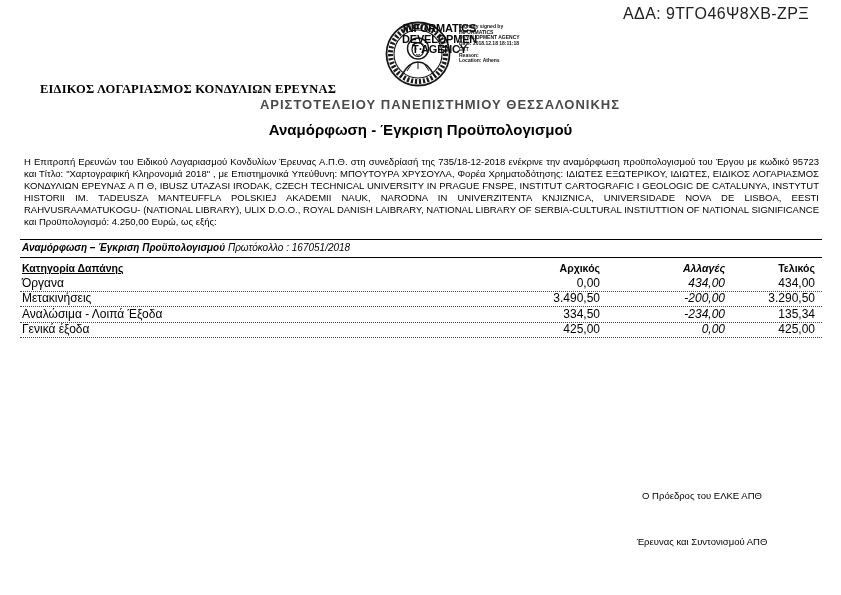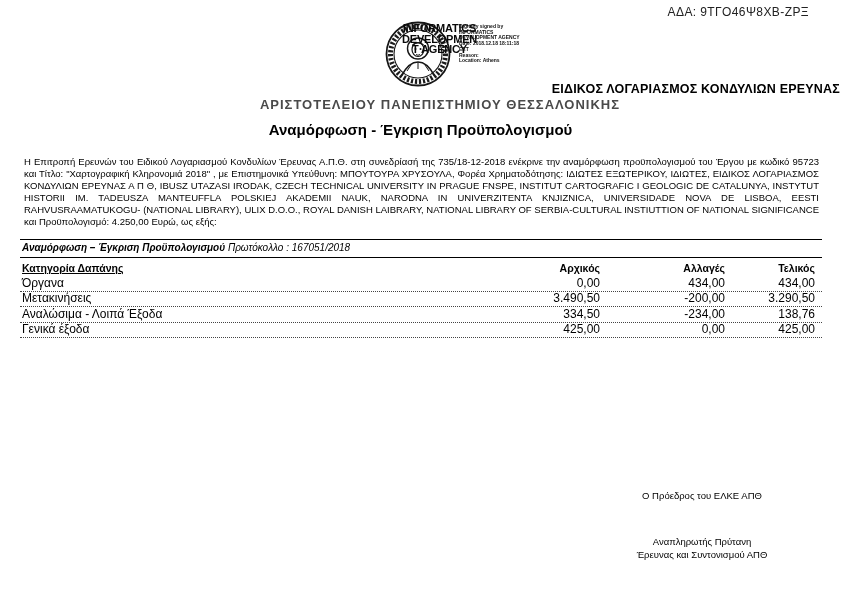--- a/index.html
+++ b/index.html
@@ -9,40 +9,40 @@
     font-family: "Liberation Sans", sans-serif;
     color: #000;
     position: relative;
     overflow: hidden;
   }
   .abs { position: absolute; }
 
   
   .ada {
     top: 5px; right: 32px;
-    font-size: 12px; letter-spacing: 0.4px; color: #222;
+    font-size: 16px; letter-spacing: 0.4px; color: #222;
   }
 
   
   .seal { left: 385px; top: 21px; width: 66px; height: 66px; }
   .stamp-big {
     left: 402px; top: 23px;
     font-size: 11px; font-weight: bold; line-height: 10.5px;
     letter-spacing: -0.2px; white-space: pre-line; color: #0a0a0a; text-align: center;
   }
   .stamp-fine {
     left: 459px; top: 24px; width: 78px;
     font-size: 5px; line-height: 5.7px; font-weight: bold;
     white-space: pre-line; color: #111;
   }
 
   
   .org-name {
-    left: 40px; top: 82px; width: 800px; text-align: right;
-    font-size: 12.5px; font-weight: bold; letter-spacing: 0.2px;
+    left: 40px; top: 82px; width: 800px; text-align: left;
+    font-size: 12.5px; font-weight: bold; letter-spacing: 0.2px; font-family: Liberation Serif, serif;
   }
   .org-sub {
     left: 40px; top: 97px; width: 800px; text-align: center;
     font-size: 13px; color: #4a4a4a; letter-spacing: 1px; font-weight: bold;
   }
 
   .doc-title {
     left: 0; top: 121px; width: 841px; text-align: center;
     font-size: 15px; font-weight: bold;
   }
@@ -60,21 +60,21 @@
   }
   .sec-title { font-weight: bold; font-style: italic; margin-top: 28px; }
   .sec-proto { font-style: italic; margin-top: 22px; }
   .colheads { position: relative; height: 18px; font-size: 10.5px; font-weight: bold; }
   .rowline {
     position: relative; height: 14.5px; font-size: 12px;
     border-bottom: 1px dotted #444;
   }
   .cell-label { position: absolute; left: 2px; bottom: 1px; }
   .cell-v1 { position: absolute; right: 222px; bottom: 1px; }
-  .cell-v2 { position: absolute; right: 97px;  bottom: 1px; }
+  .cell-v2 { position: absolute; right: 97px;  bottom: 1px; font-style: italic; }
   .cell-v3 { position: absolute; right: 7px;   bottom: 1px; }
   .colheads .cell-label { bottom: 2px; text-decoration: underline; }
   .colheads .cell-v1, .colheads .cell-v2, .colheads .cell-v3 { bottom: 2px; }
 
   
   .sig-role {
     left: 598px; top: 490px; width: 208px; text-align: center;
     font-size: 9.5px;
   }
   .sig-block {
@@ -142,29 +142,28 @@
     <span class="cell-label">Μετακινήσεις</span>
     <span class="cell-v1">3.490,50</span>
     <span class="cell-v2">-200,00</span>
     <span class="cell-v3">3.290,50</span>
   </div>
 
   <div class="rowline">
     <span class="cell-label">Αναλώσιμα - Λοιπά Έξοδα</span>
     <span class="cell-v1">334,50</span>
     <span class="cell-v2">-234,00</span>
-    <span class="cell-v3">138,76</span>
+    <span class="cell-v3">135,34</span>
   </div>
 
   <div class="rowline">
     <span class="cell-label">Γενικά έξοδα</span>
     <span class="cell-v1">425,00</span>
     <span class="cell-v2">0,00</span>
     <span class="cell-v3">425,00</span>
   </div>
 </div>
 </div>
 
 <div class="abs sig-role">Ο Πρόεδρος του ΕΛΚΕ ΑΠΘ</div>
 <div class="abs sig-block">
-  <div>Αναπληρωτής Πρύτανη</div>
   <div>Έρευνας και Συντονισμού ΑΠΘ</div>
 </div>
 
 </body></html>

